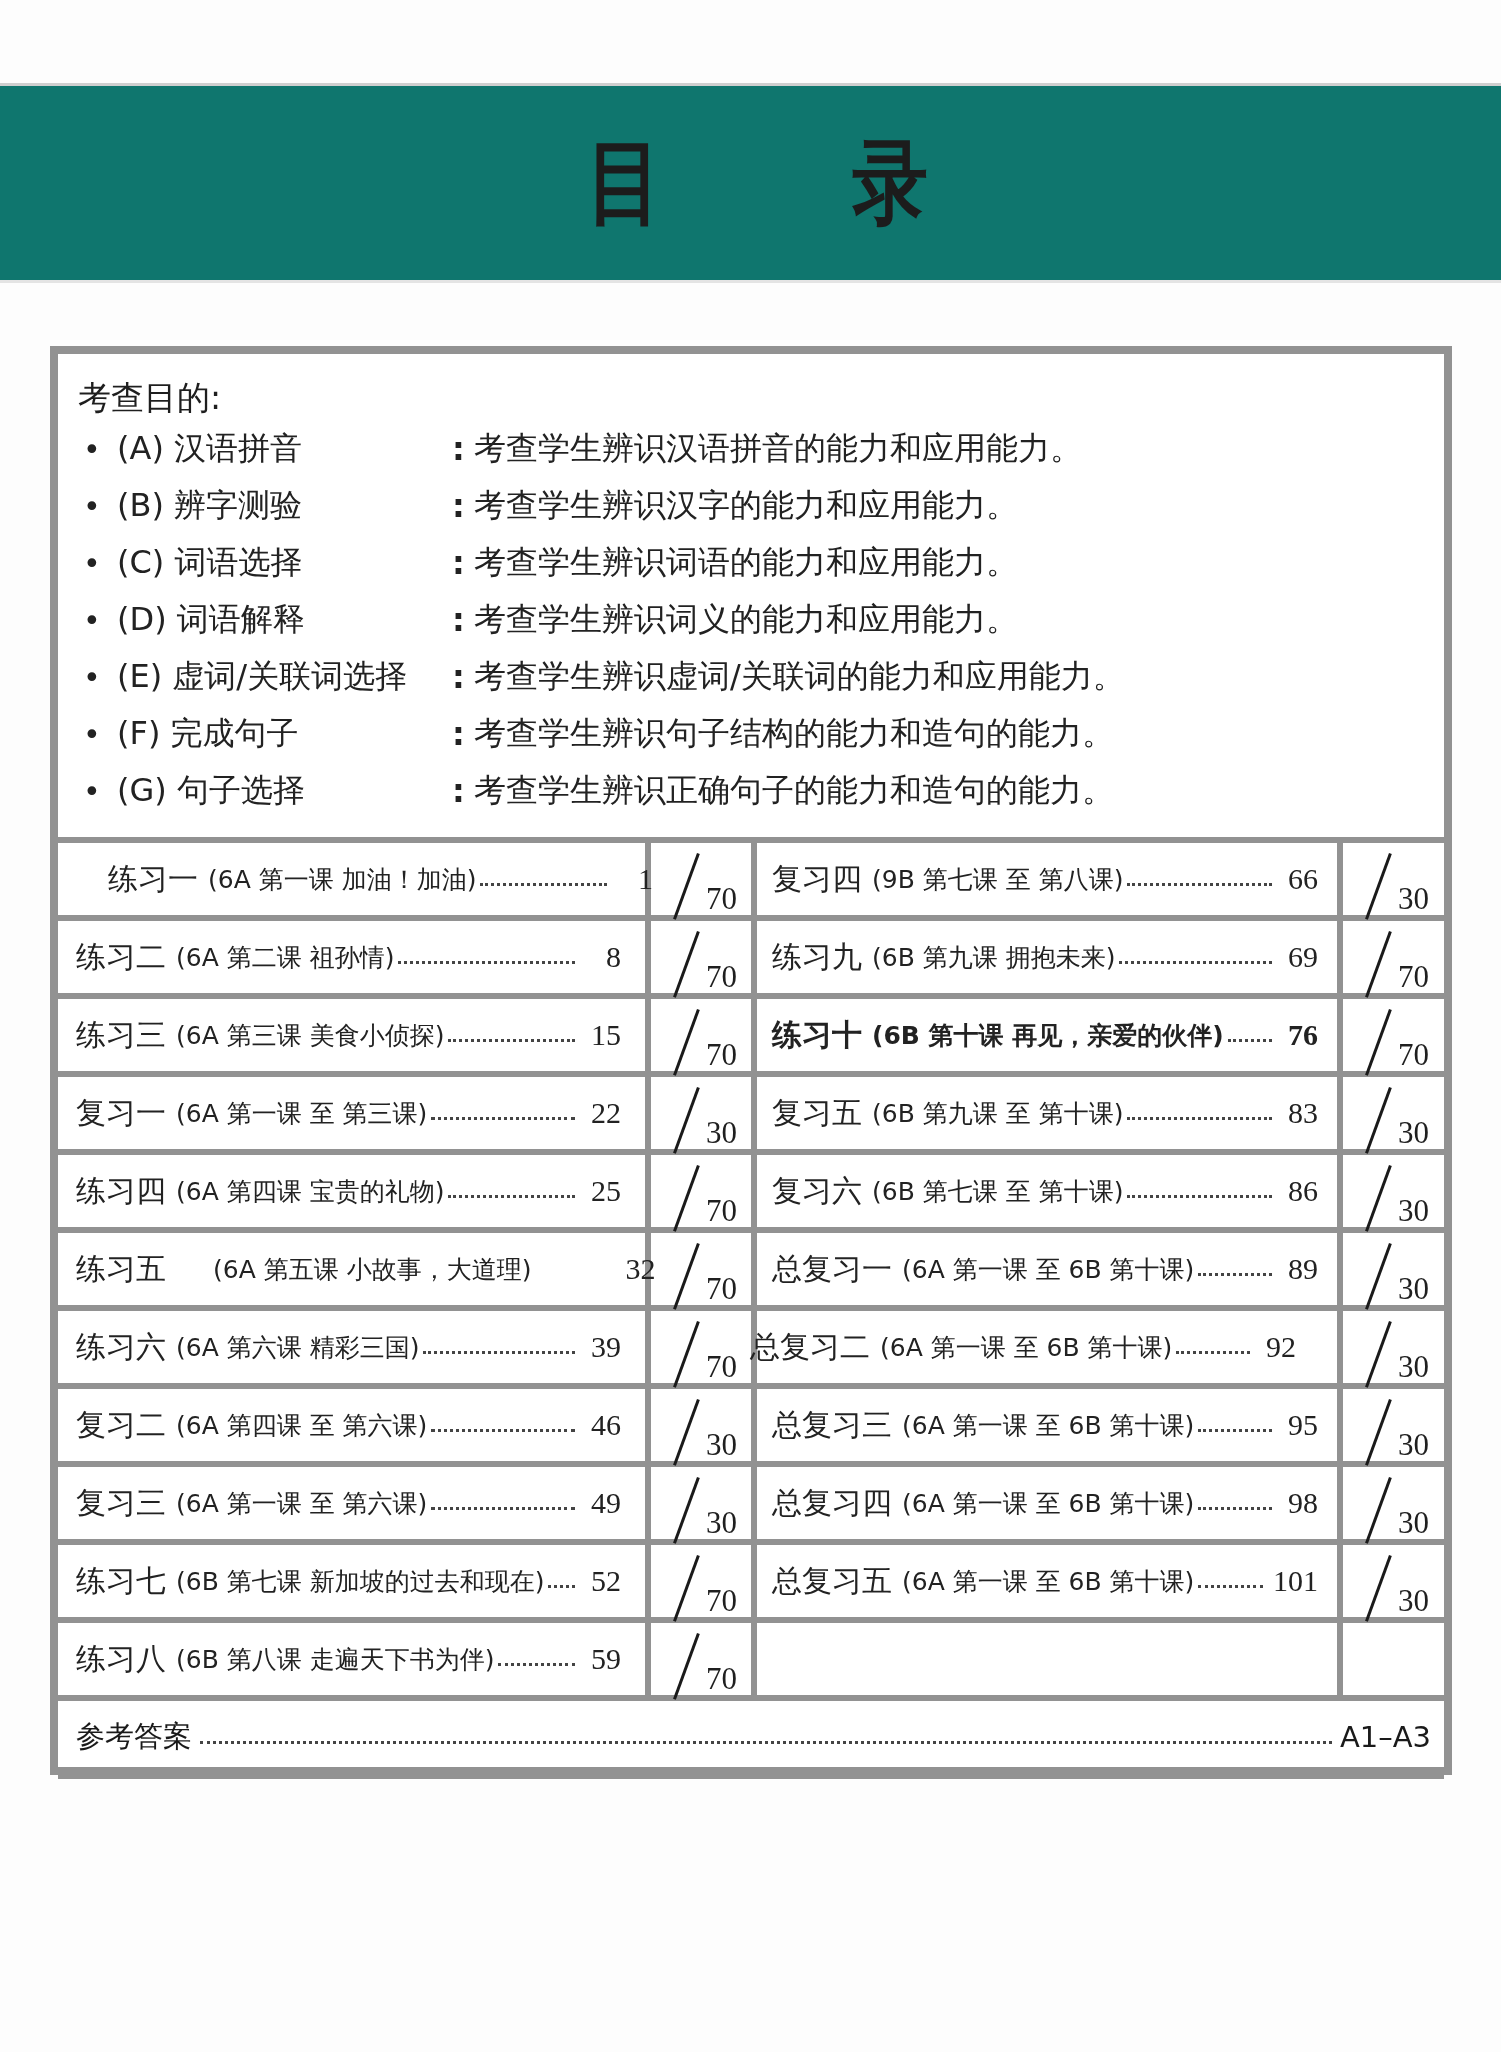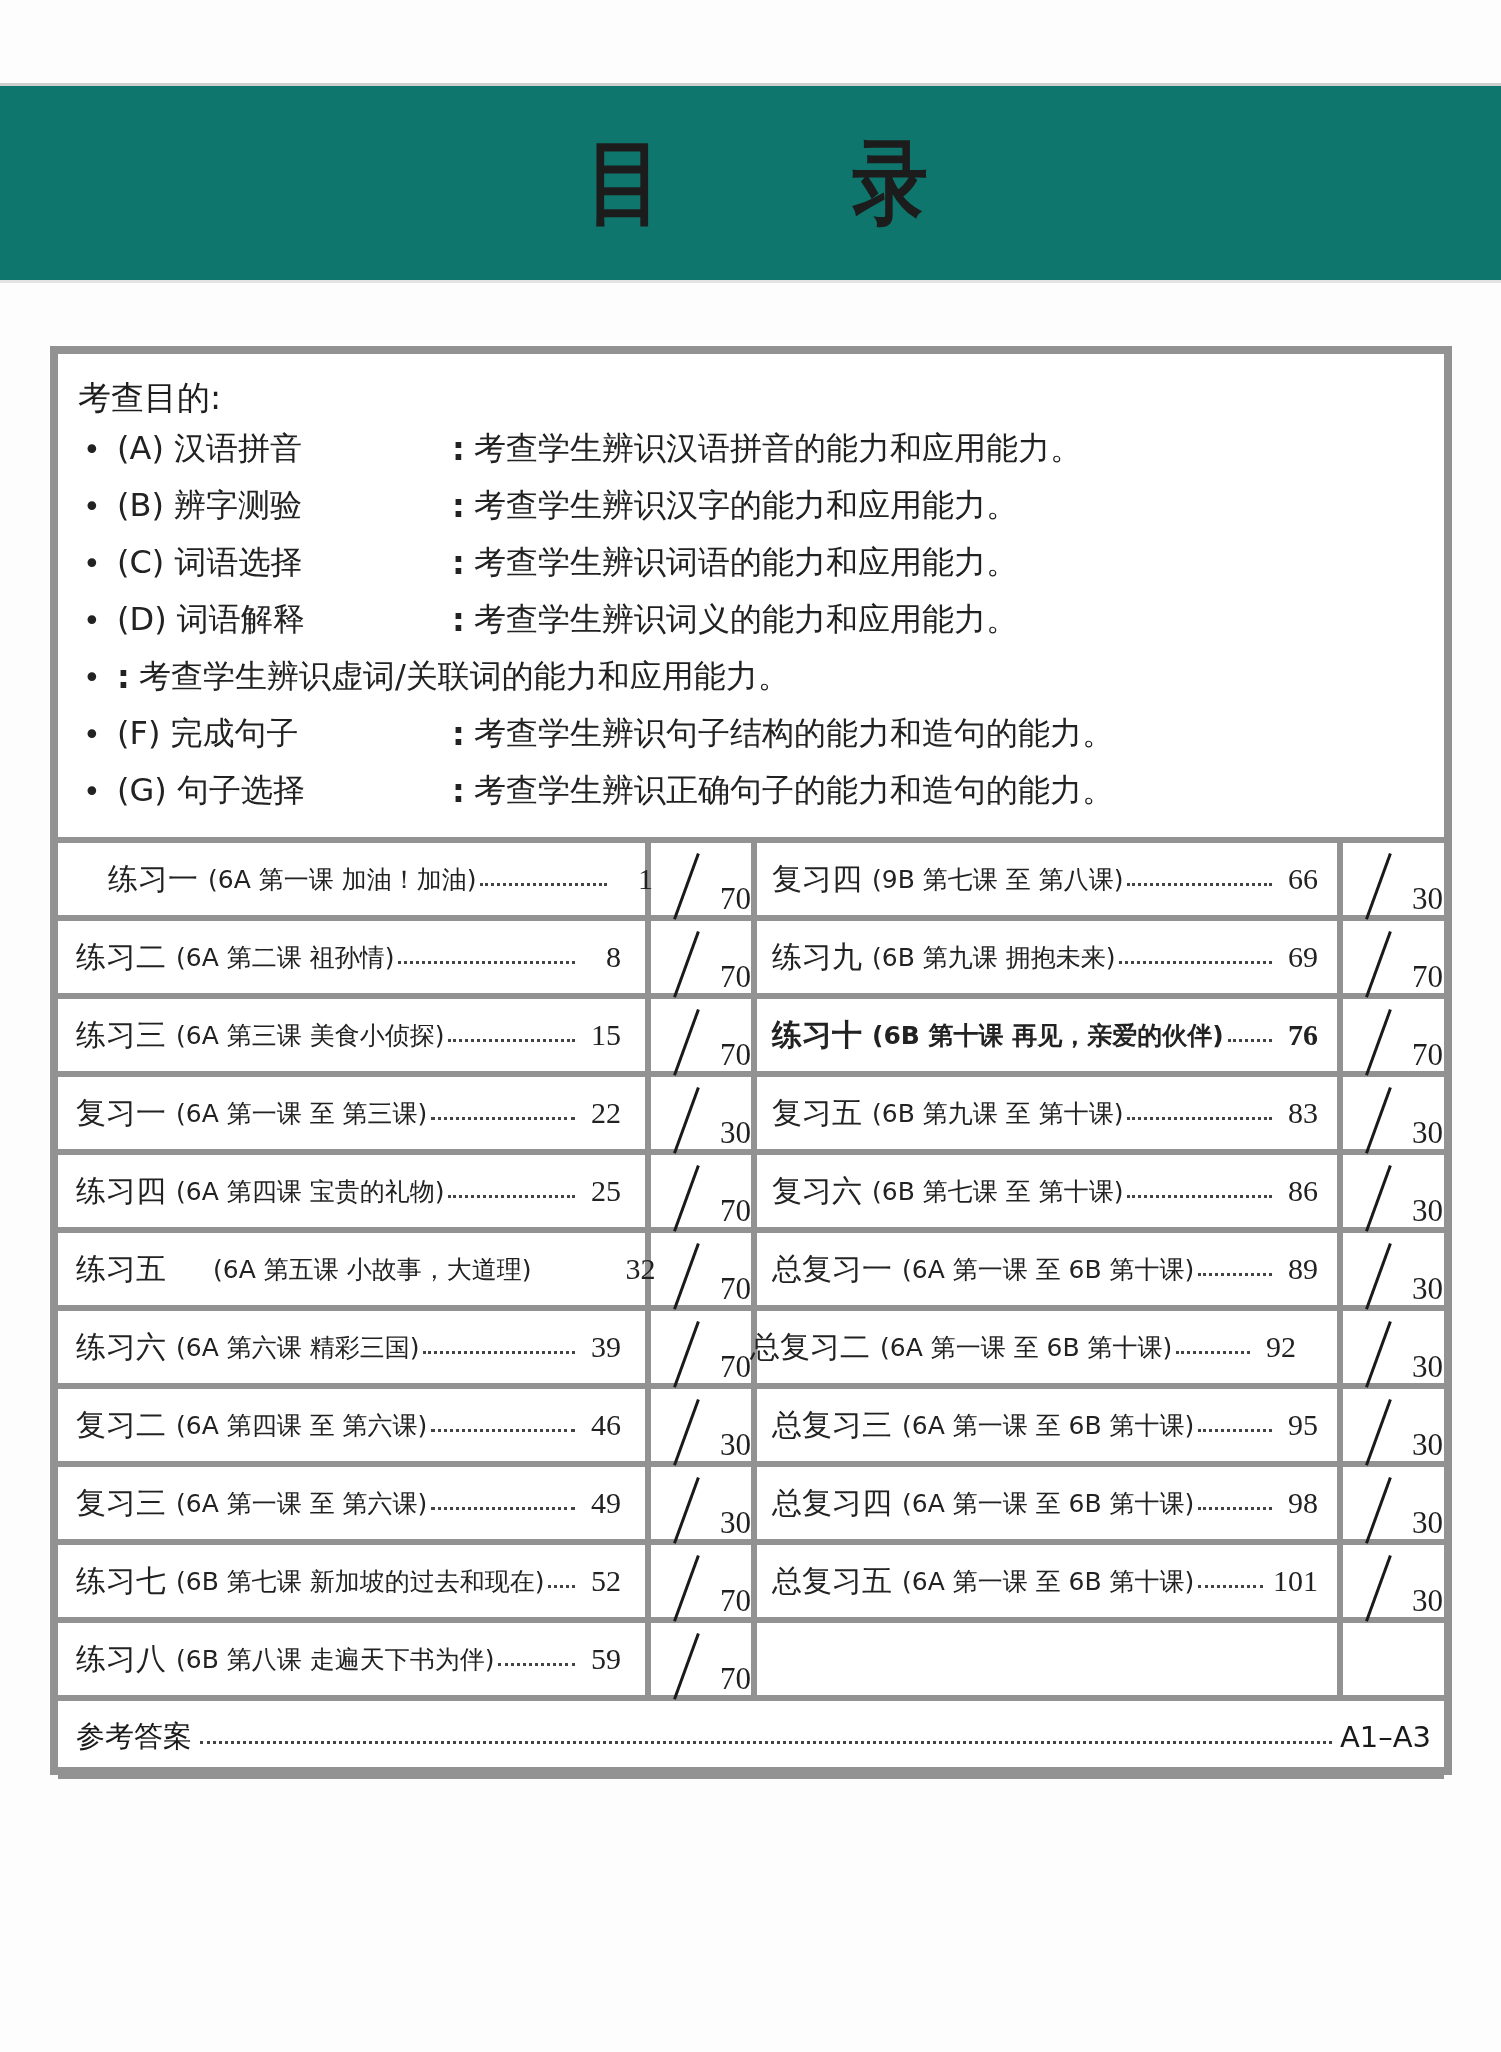--- a/index.html
+++ b/index.html
@@ -34,21 +34,21 @@
     .vline { position: absolute; width: 6px; background: #929292; }
 
     .cell-text { position: absolute; height: 72px; display: flex; align-items: center; font-size: 27px; color: #222; white-space: nowrap; }
     .cell-text .name { font-size: 30px; margin-right: 10px; }
     .cell-text .sub { font-size: 25px; }
     .cell-text .dots { flex: 1; border-bottom: 3px dotted #444; margin: 0 10px 0 4px; height: 14px; }
     .cell-text .page { font-family: "Liberation Serif", serif; font-size: 30px; min-width: 36px; text-align: right; }
 
     .score { position: absolute; width: 96px; height: 72px; }
     .score .slash { position: absolute; left: 46px; top: 10px; width: 3px; height: 70px; background: #1a1a1a; transform: rotate(20deg); transform-origin: top left; }
-    .score .max { position: absolute; left: 69px; top: 38px; font-family: "Liberation Serif", serif; font-size: 31px; color: #1f1f1f; }
+    .score .max { position: absolute; left: 55px; top: 38px; font-family: "Liberation Serif", serif; font-size: 31px; color: #1f1f1f; }
 
     .answers { position: absolute; left: 18px; height: 72px; display: flex; align-items: center; font-size: 29px; width: 1355px; white-space: nowrap; }
     .answers .dots { flex: 1; border-bottom: 3px dotted #444; margin: 0 8px; height: 14px; }
   </style>
 </head>
 <body>
 
 <div class="title-band">
   <h1>目　录</h1>
 </div>
@@ -76,20 +76,21 @@
           <span class="desc">考查学生辨识词语的能力和应用能力。</span>
         </div>
         <div class="obj-row" style="top: 241px;">
           <span class="bullet">•</span>
           <span class="label">(D) 词语解释</span>
           <span class="colon">:</span>
           <span class="desc">考查学生辨识词义的能力和应用能力。</span>
         </div>
         <div class="obj-row" style="top: 298px;">
           <span class="bullet">•</span>
+          <span class="label">(E) 虚词/关联词选择</span>
           <span class="colon">:</span>
           <span class="desc">考查学生辨识虚词/关联词的能力和应用能力。</span>
         </div>
         <div class="obj-row" style="top: 355px;">
           <span class="bullet">•</span>
           <span class="label">(F) 完成句子</span>
           <span class="colon">:</span>
           <span class="desc">考查学生辨识句子结构的能力和造句的能力。</span>
         </div>
         <div class="obj-row" style="top: 412px;">

